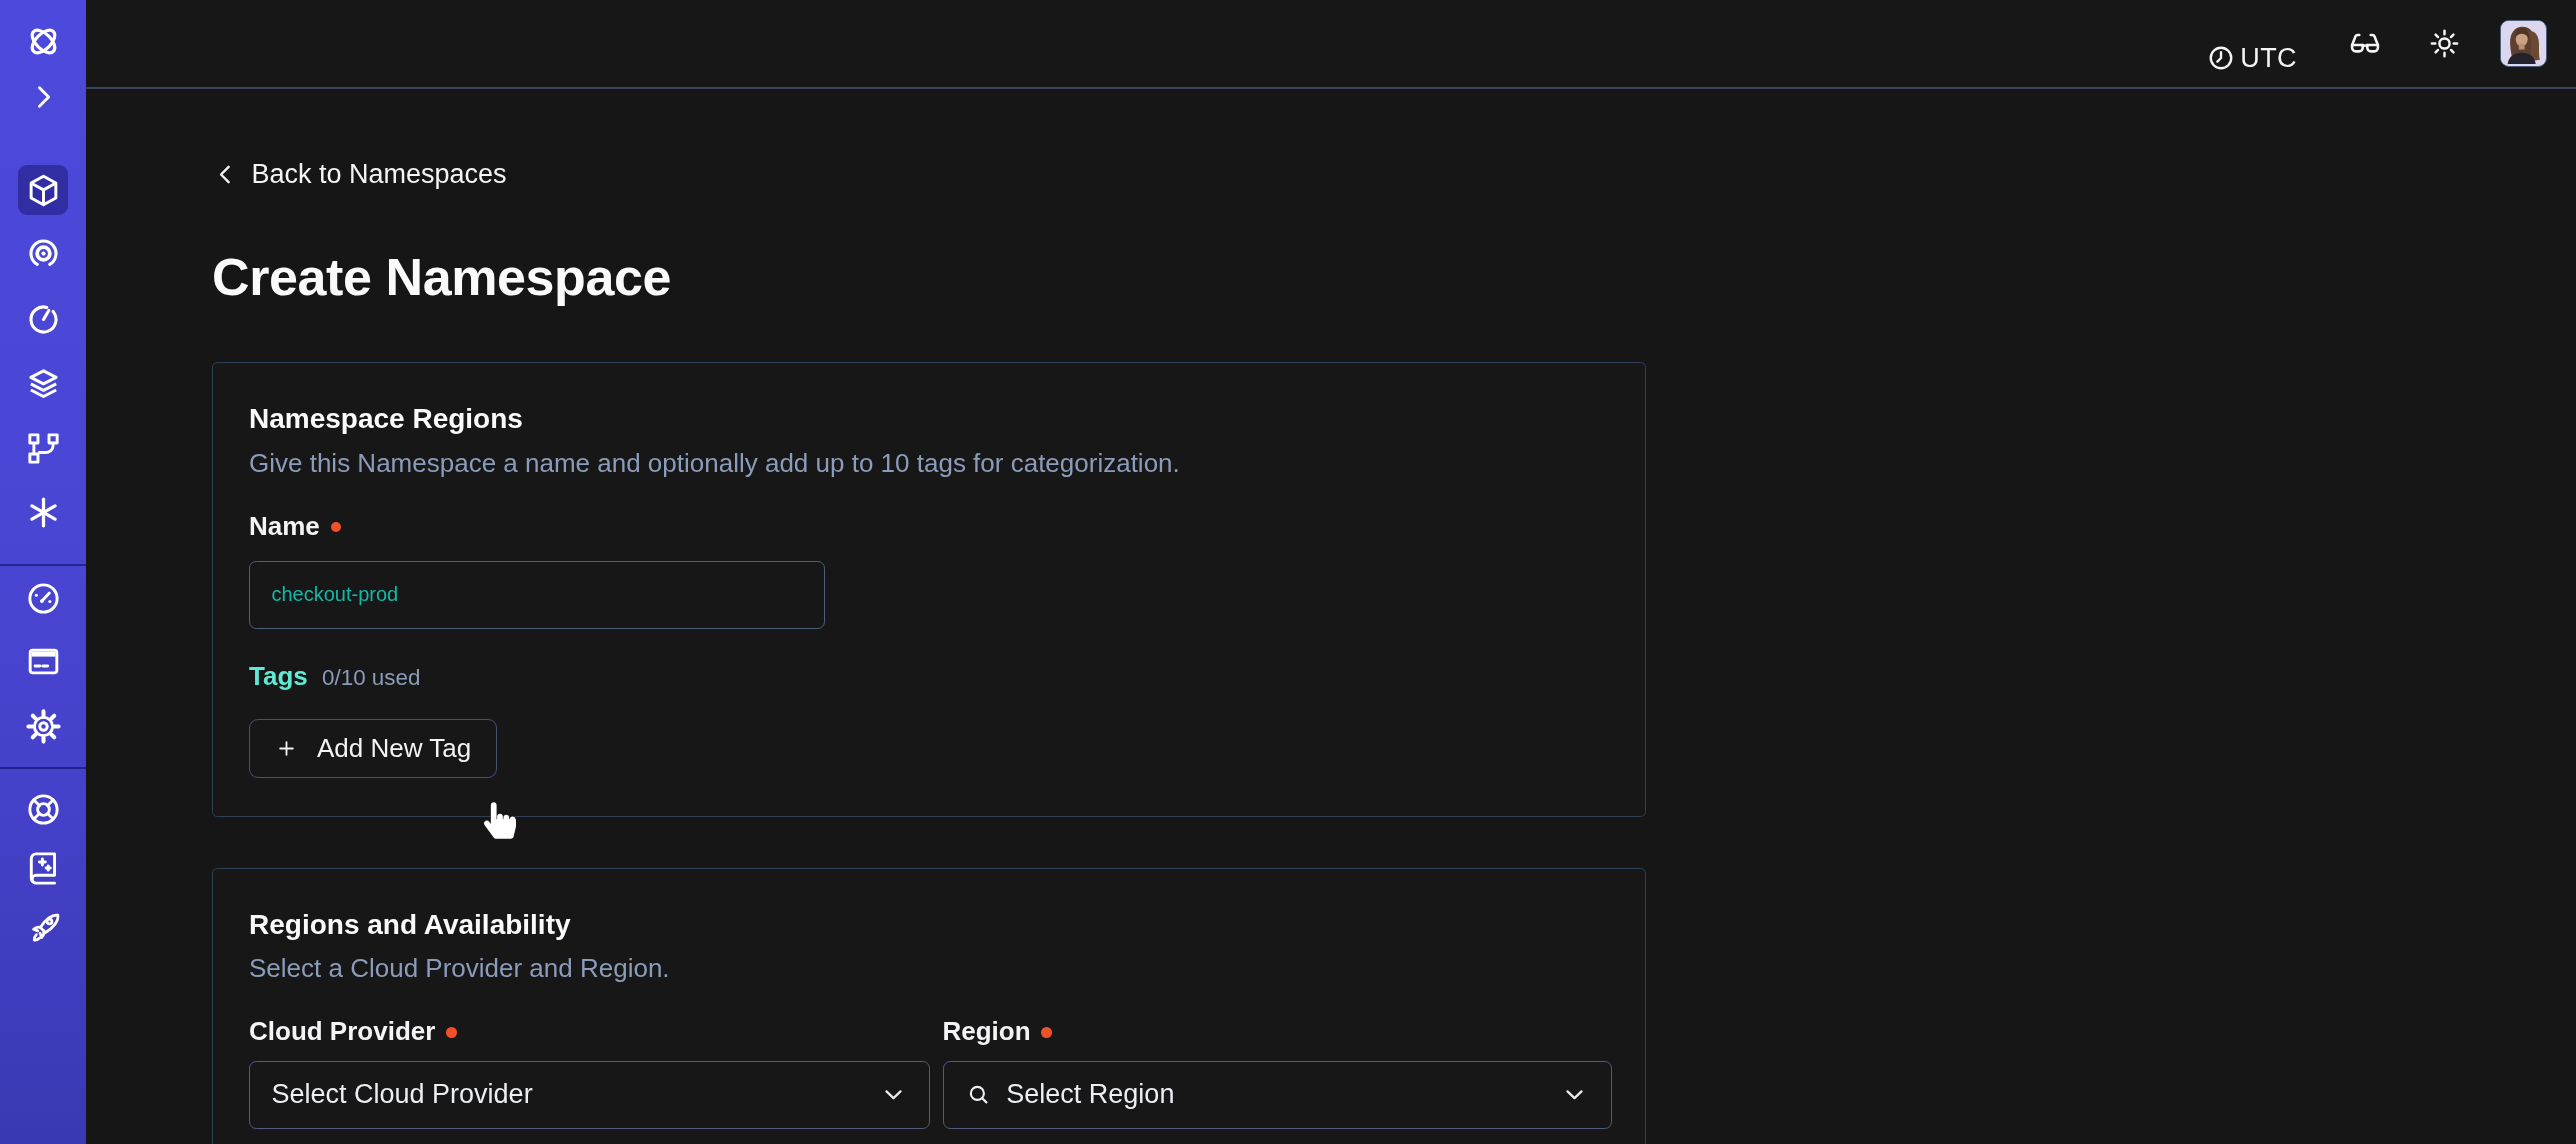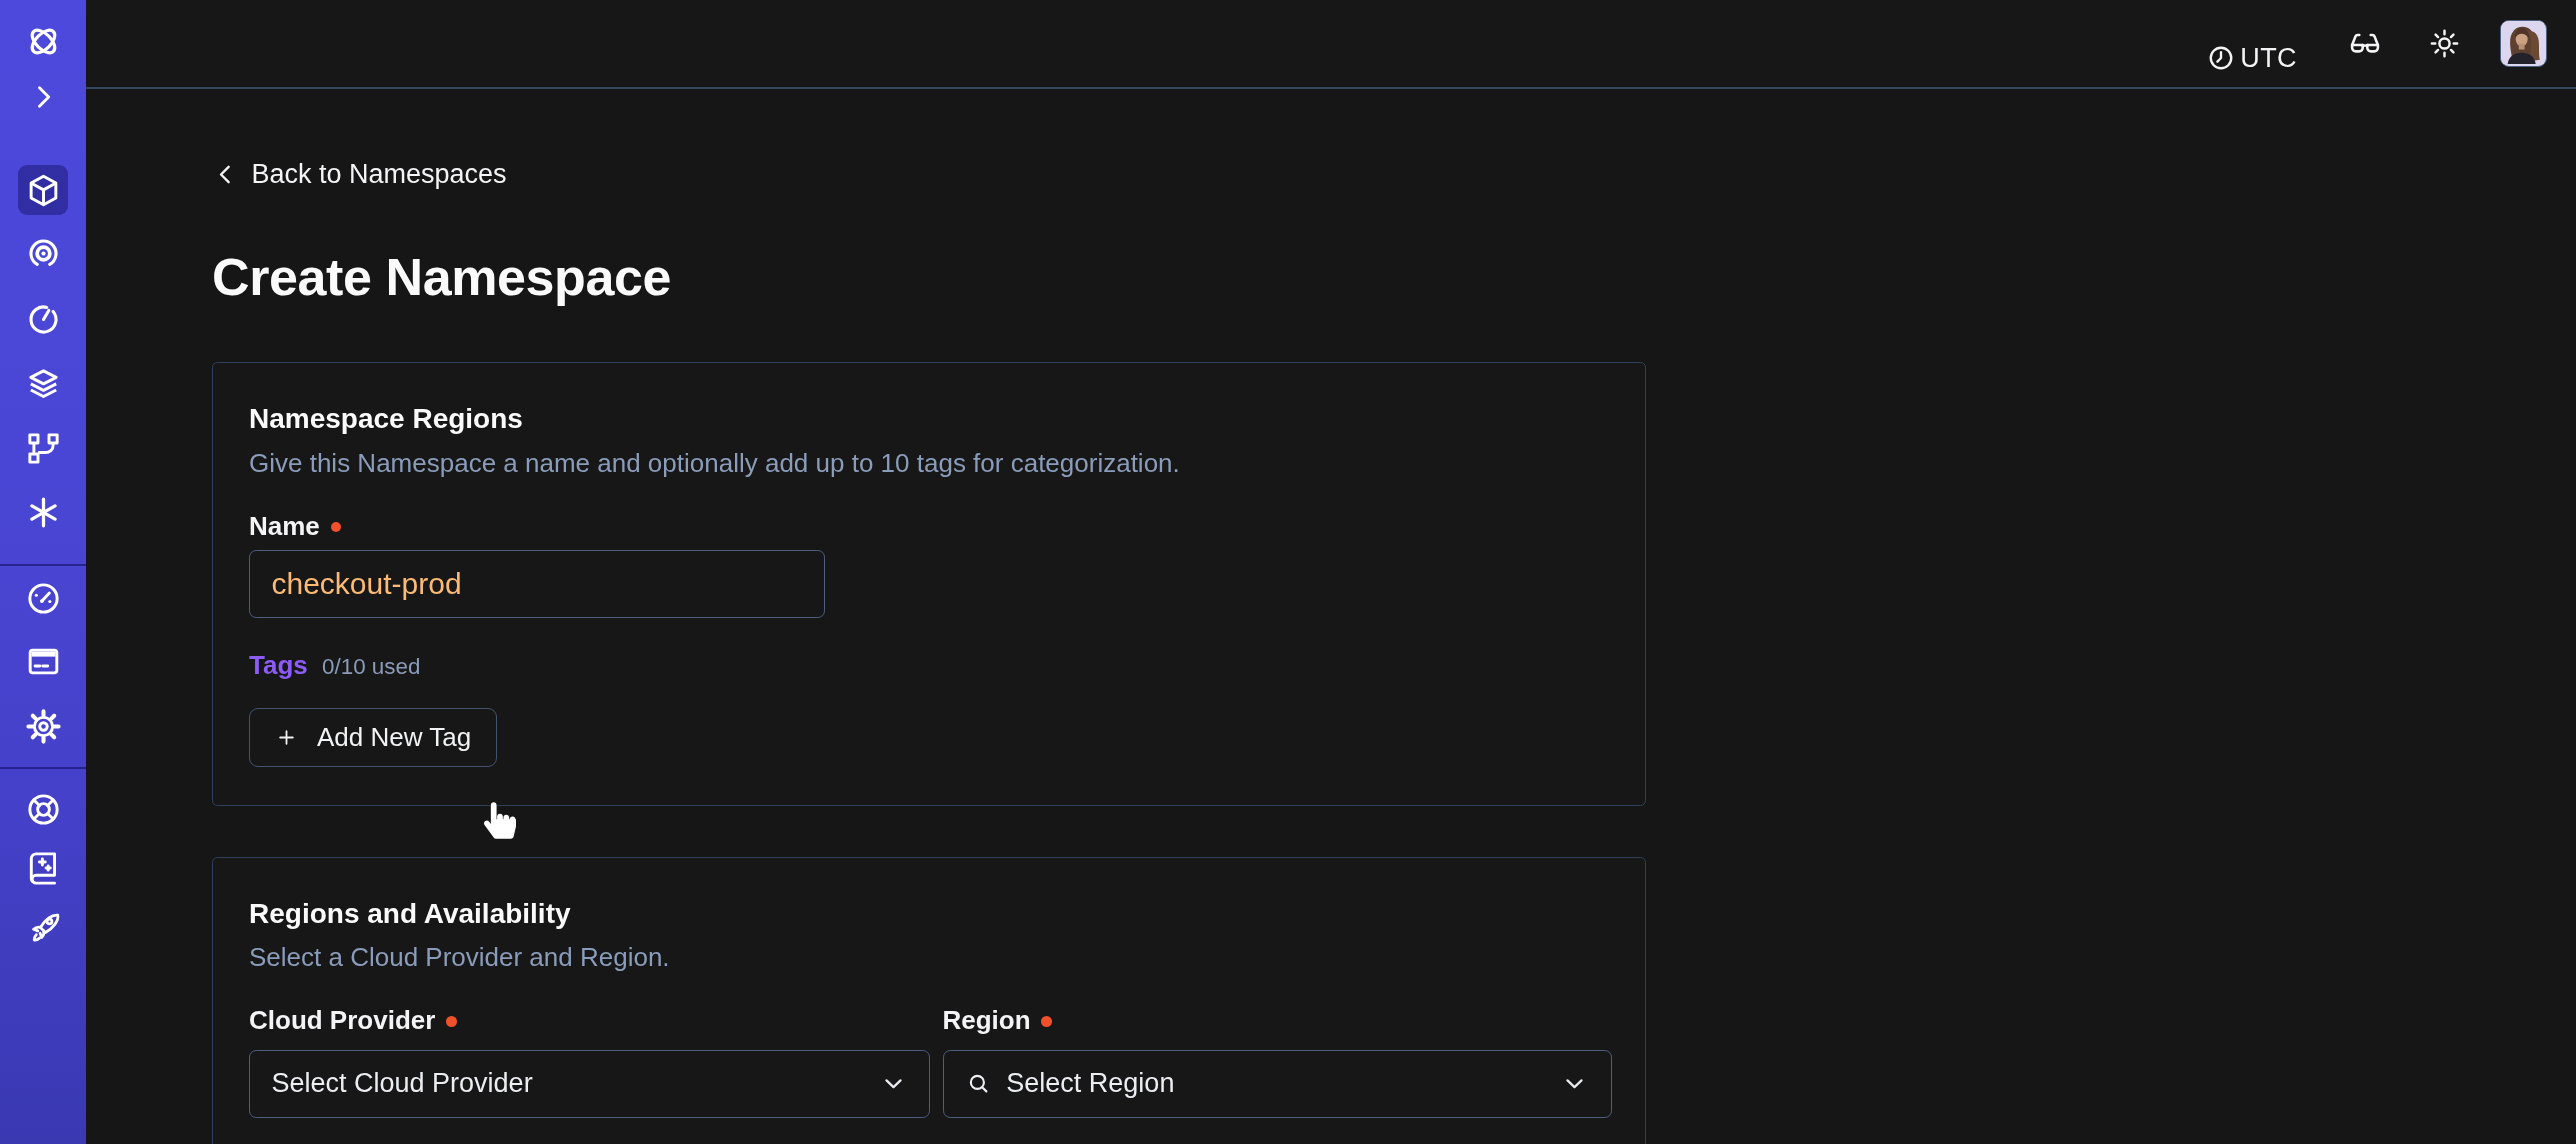--- a/index.html
+++ b/index.html
@@ -81,29 +81,29 @@
   .card-1 { margin-top: 56px; }
   .card-2 { margin-top: 51px; height: 501px; }
   .card-title { font-size: 28px; font-weight: 600; line-height: 34px; color: #fafafa; }
   .card-subtitle { margin-top: 10.7px; font-size: 26px; line-height: 32px; color: #8a9cba; }
   .field-label-row {
     margin-top: 32px; display: flex; align-items: center; gap: 10.7px;
     font-size: 26px; font-weight: 600; line-height: 30px; color: #f4f4f6;
   }
   .req-dot { width: 10.7px; height: 10.7px; border-radius: 50%; background: #f0512a; margin-top: 2.7px; }
   .text-input {
-    display: block; margin-top: 9px;
+    display: block; margin-top: 20px;
     width: 576px; height: 68px;
     background: transparent;
     border: 1.8px solid #4e5e7c; border-radius: 7.2px;
-    color: #fdba74; font-size: 30px; font-family: "Liberation Sans", sans-serif;
+    color: #14b8a6; font-size: 20px; font-family: "Liberation Sans", sans-serif;
     padding: 0 21.5px; outline: none;
   }
   .tags-row { margin-top: 32px; display: flex; align-items: baseline; gap: 14.3px; }
-  .tags-label { font-size: 26px; font-weight: 600; color: #8b5cf6; text-align: center; }
+  .tags-label { font-size: 26px; font-weight: 600; color: #5eead4; text-align: center; }
   .tags-usage { font-size: 22.4px; color: #8a9cba; }
   .add-tag-btn {
     margin-top: 27px;
     display: inline-flex; align-items: center; gap: 19px;
     height: 59px; padding: 0 25px;
     background: transparent; border: 1.8px solid #43536f; border-radius: 9px;
     color: #f2f3f5; font-size: 26px; font-family: "Liberation Sans", sans-serif;
     cursor: pointer;
   }
   .grid-2 {

